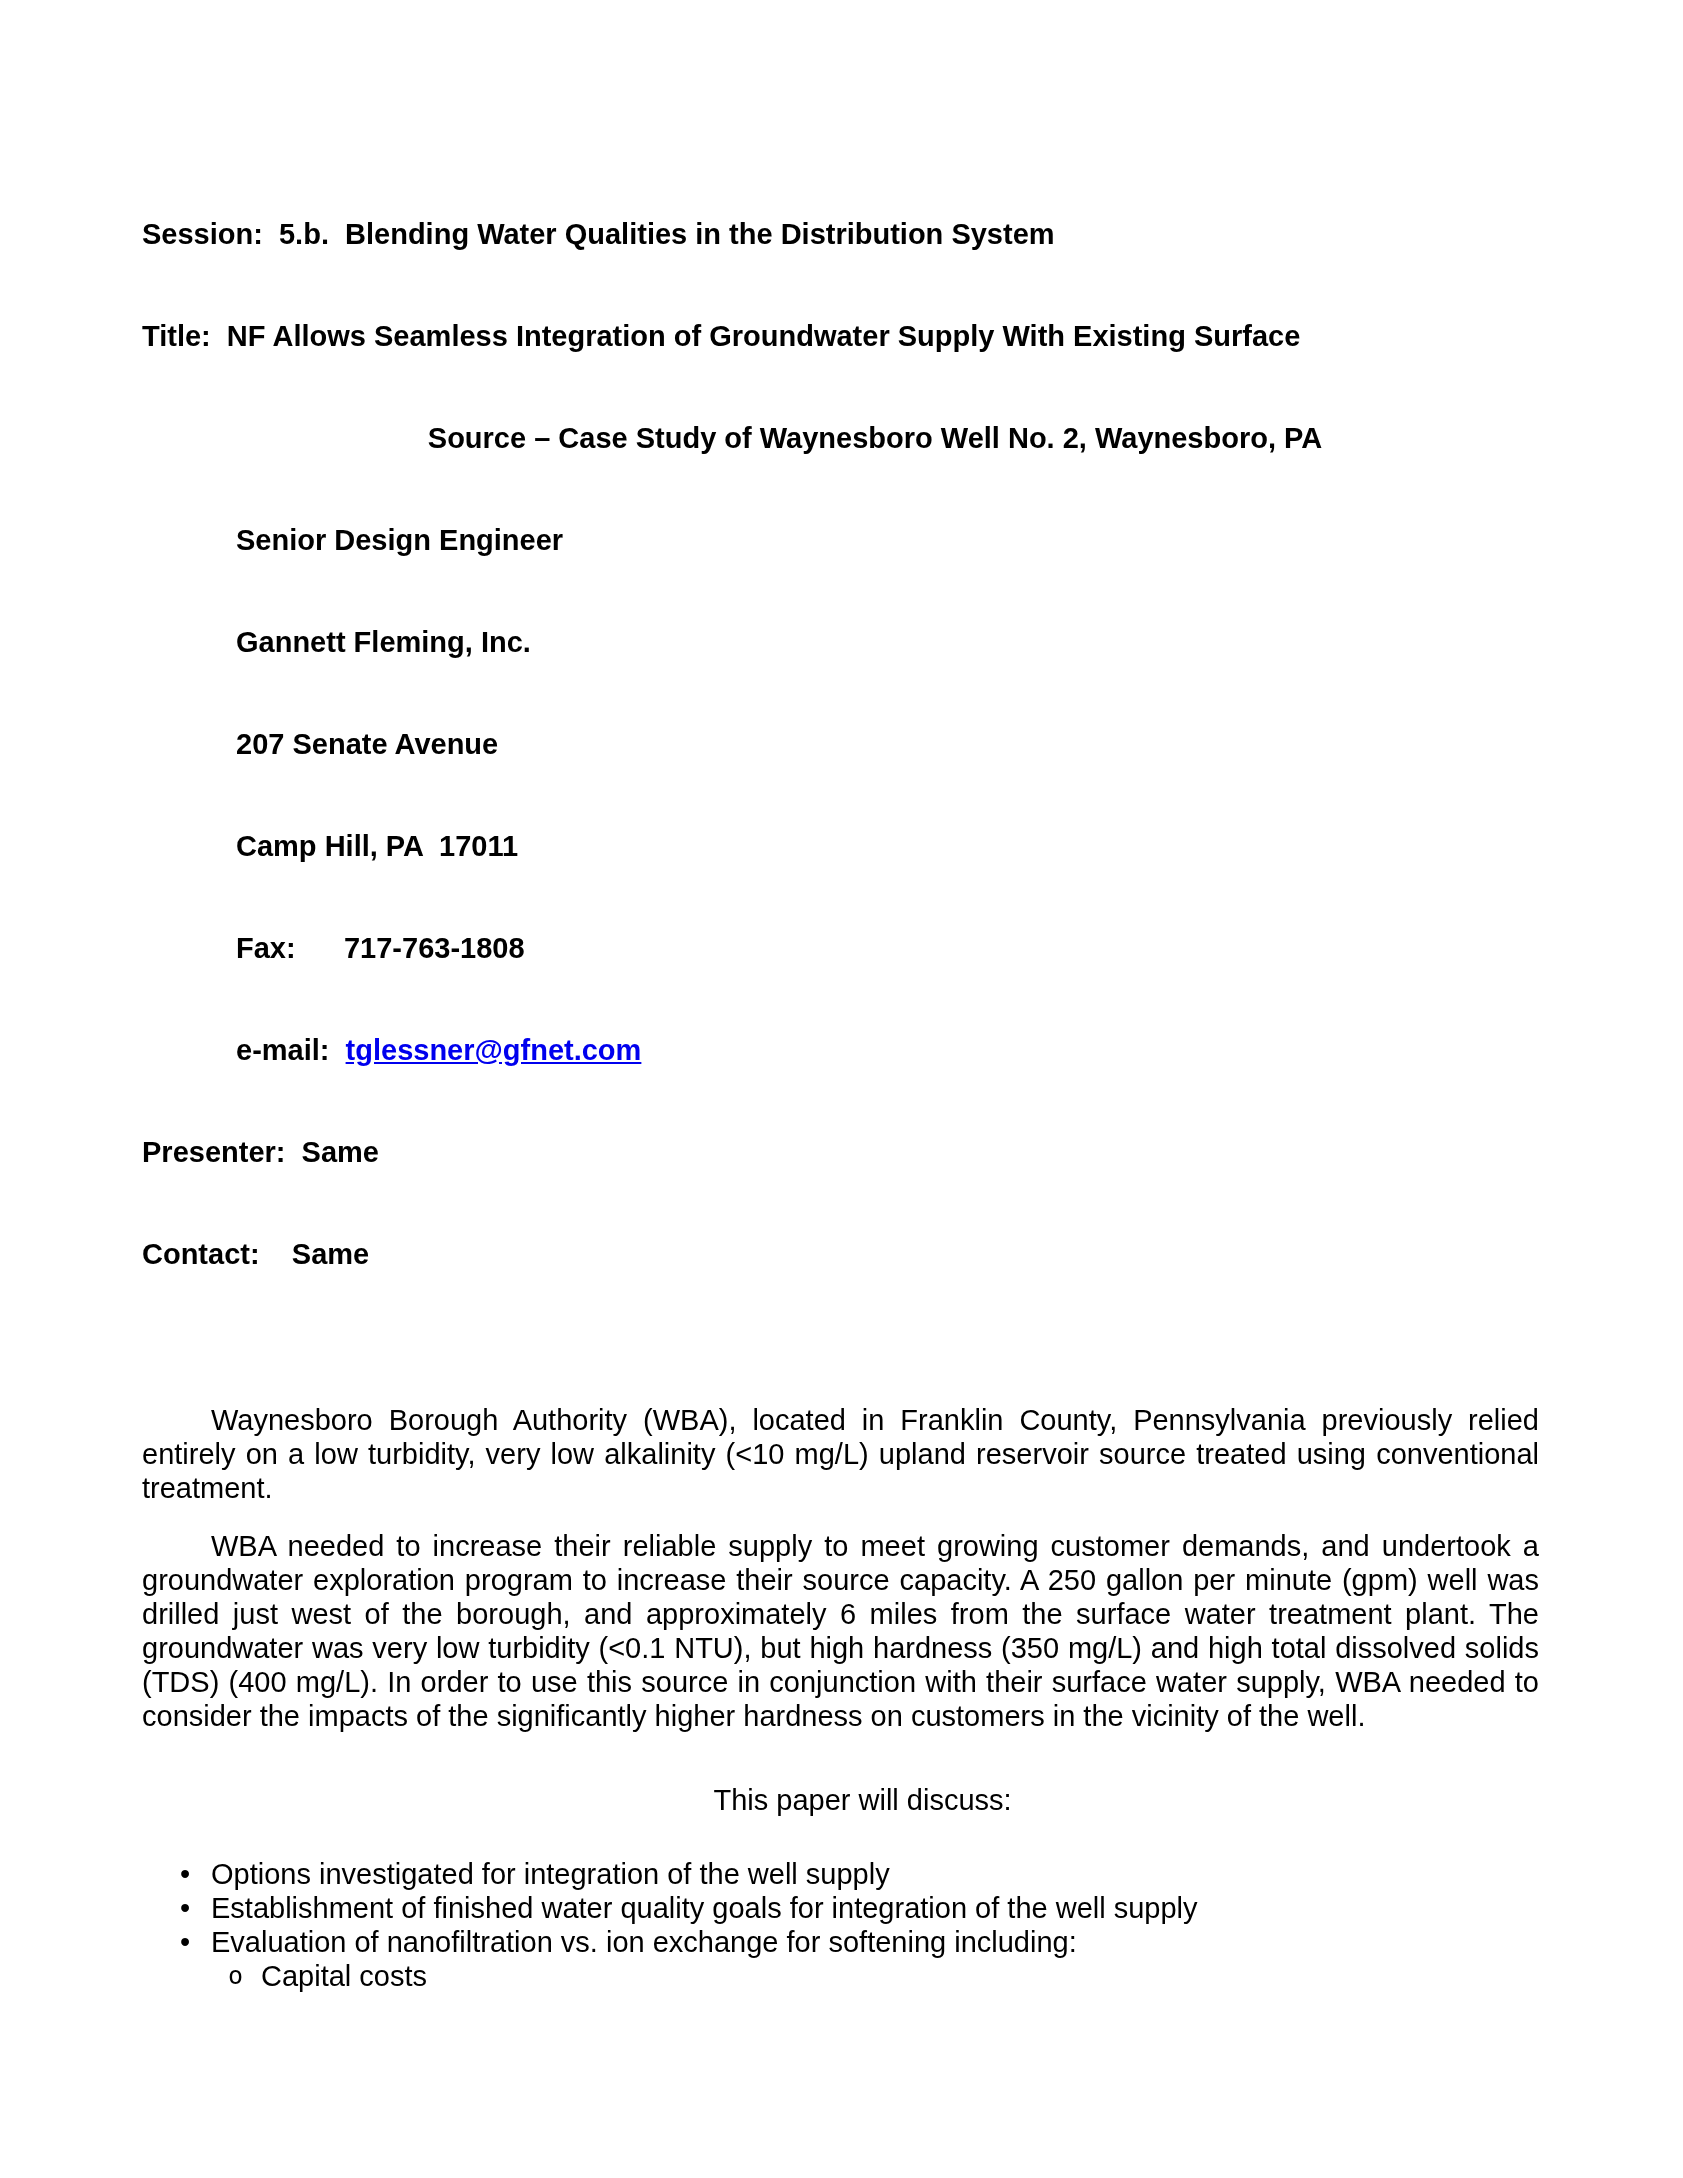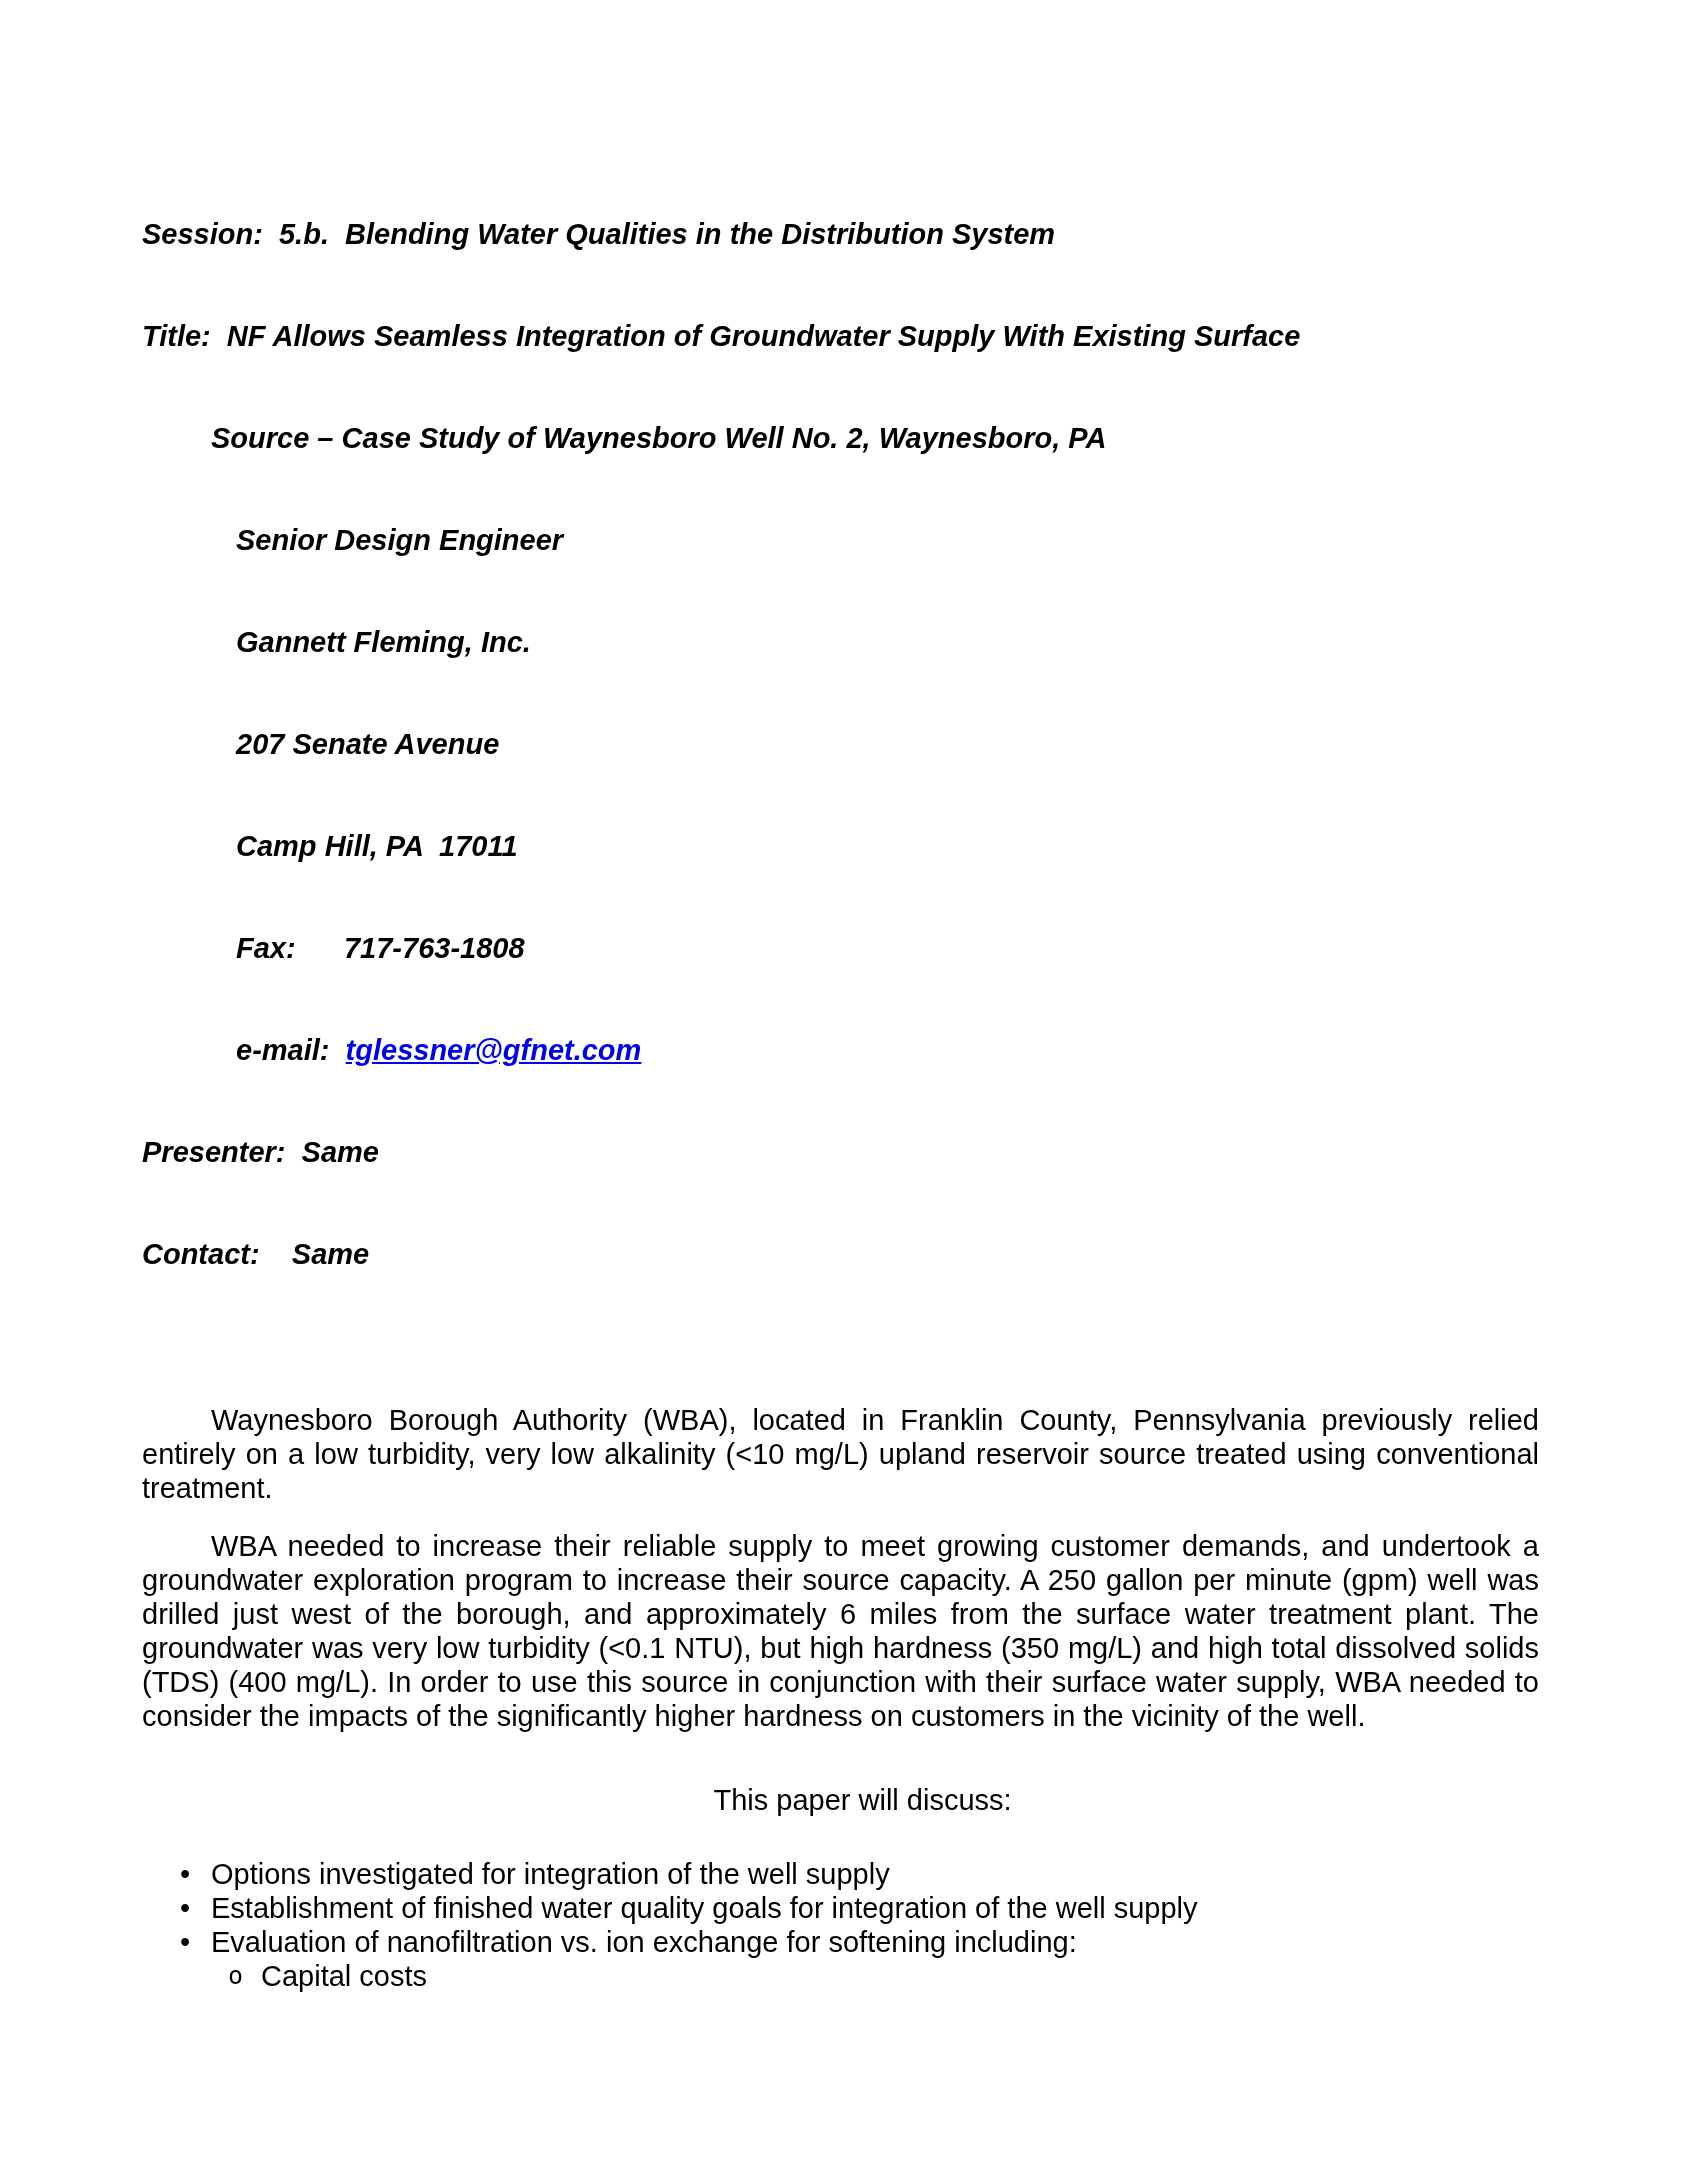--- a/index.html
+++ b/index.html
@@ -9,23 +9,23 @@
     height: 2178px;
     background: #ffffff;
     box-sizing: border-box;
     padding: 149px 144px 0 142px;
     font-family: "Liberation Sans", sans-serif;
     font-size: 29px;
     line-height: 34px;
     color: #000000;
   }
   
-  .header-block { font-weight: 700; white-space: pre-wrap; font-style: italic; }
+  .header-block { font-weight: 700; white-space: pre-wrap; }
   .hline { min-height: 34px; }
-  .hang   { padding-left: 69px; }
+  .hang   { padding-left: 69px; text-align: center; }
   .detail { padding-left: 94px; }
   .email  { font-weight: 700; text-decoration: underline; }
   
   .para { margin: 0; text-align: justify; }
   .p1 { margin-top: 64px; text-indent: 69px; }
   .p2 { margin-top: 24px; text-indent: 69px; }
   .intro { margin: 50px 0 1px 0; padding-left: 44px; text-align: center; }
   
   ul.bullets { list-style: none; margin: 40px 0 0 0; padding: 0; }
   ul.bullets li { position: relative; min-height: 34px; }

